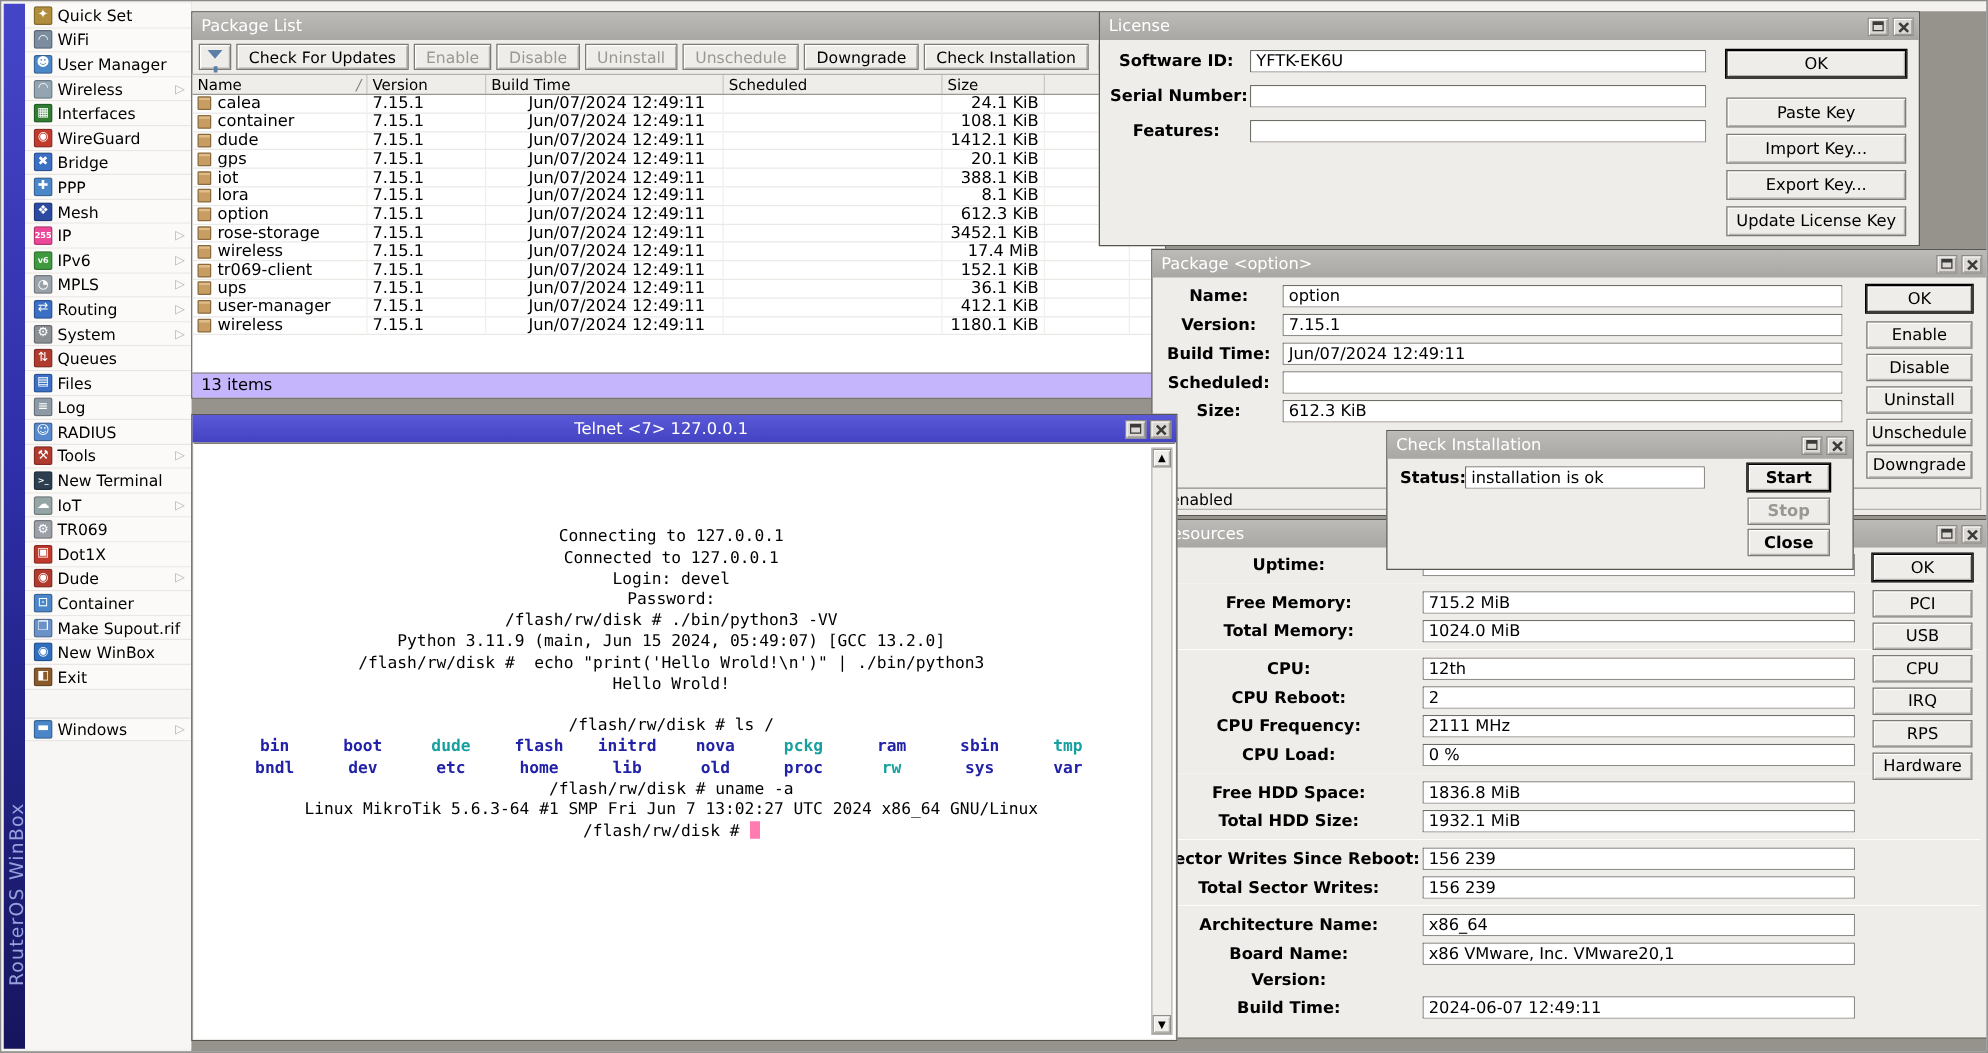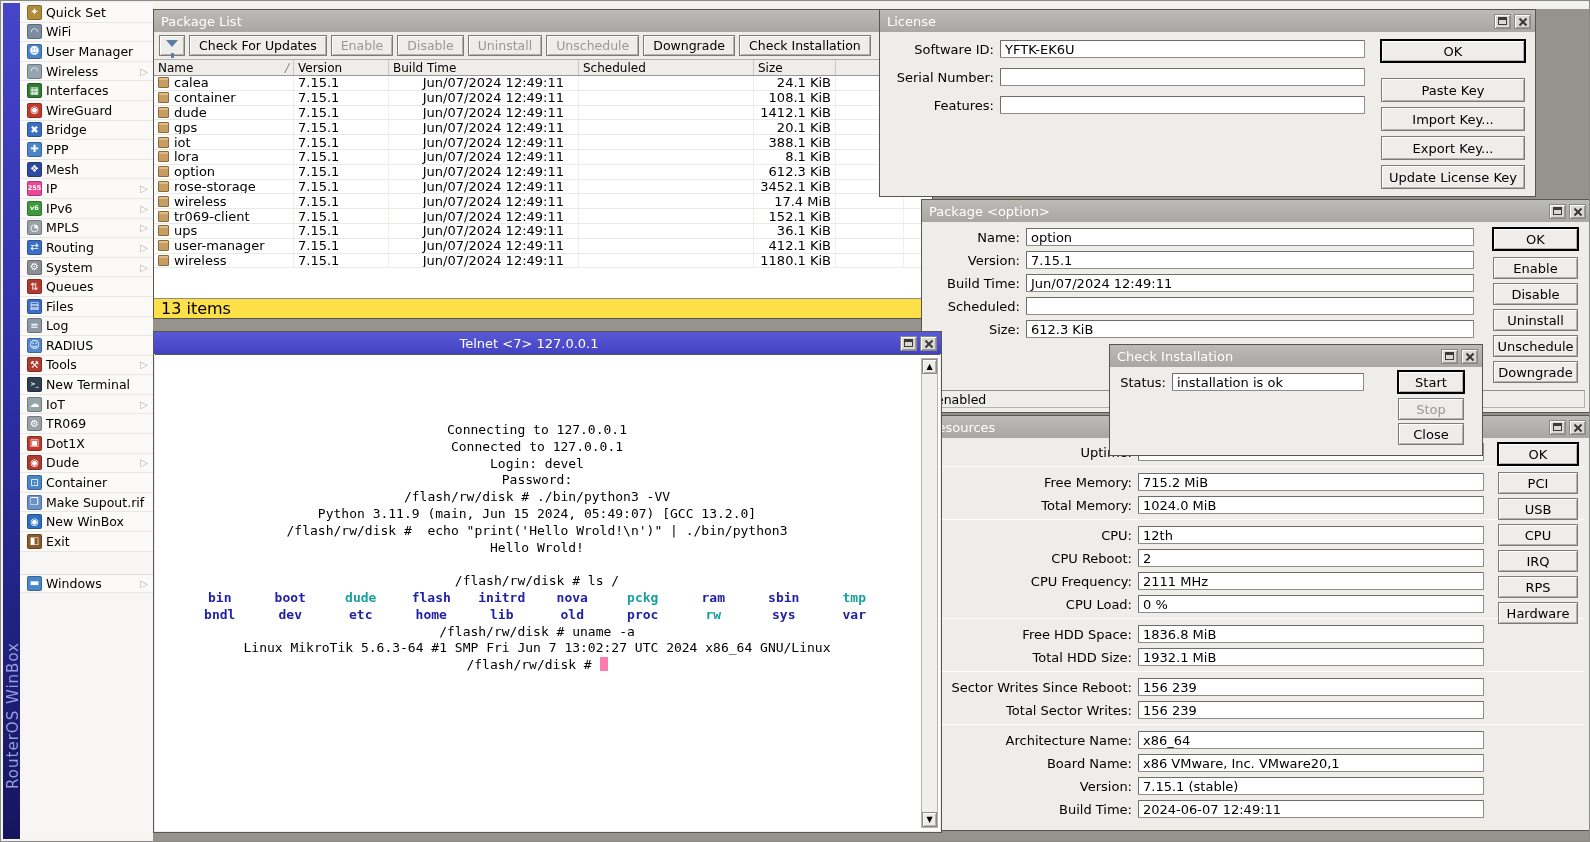--- a/index.html
+++ b/index.html
@@ -38,21 +38,21 @@
   .wc-max::before{ content:""; position:absolute; inset:2px 3px 3px 3px; border:1px solid #3a3a3a; border-top-width:3px; }
   .wc-x::before,.wc-x::after{ content:""; position:absolute; left:6.5px; top:2px; width:2px; height:10px; background:#3a3a3a; }
   .wc-x::before{ transform:rotate(45deg);} .wc-x::after{ transform:rotate(-45deg);}
   
   .btn{ background:#efedea; border:1px solid #7d7b76; display:flex; align-items:center;
     justify-content:center; height:22px; white-space:nowrap; cursor:default;
     box-shadow:inset 1px 1px 0 #fff, inset -1px -1px 0 #b5b2ad; }
   .btn.default{ box-shadow:0 0 0 1px #000, inset 1px 1px 0 #fff, inset -1px -1px 0 #b5b2ad; border-color:#000; }
   .btn.disabled{ color:#9b9892; }
   .frow{ display:flex; align-items:center; margin-bottom:5px; }
-  .flabel{ width:var(--lw); padding-right:6px; text-align:right; flex:none; white-space:nowrap; }
+  .flabel{ width:var(--lw); padding-right:6px; text-align:center; flex:none; white-space:nowrap;font-weight:bold; }
   .fbox{ width:var(--fw); height:18px; background:#fff; border:1px solid #8f8d88;
     border-top-color:#6f6d68; border-left-color:#6f6d68; border-radius:1px;
     padding:0 4px; display:flex; align-items:center; white-space:nowrap; overflow:hidden; }
   .rsep{ height:1px; background:#cfccc8; border-bottom:1px solid #fdfdfc; margin:3px 6px 6px 6px; }
   .btncol{ position:absolute; display:flex; flex-direction:column; }
   .btncol .btn{ margin-bottom:4px; }
   .btncol .btn.default{ margin-bottom:7px; }
   
   .pl{ left:152px; top:8px; width:780px; height:310px; z-index:2; display:flex; flex-direction:column; }
   .toolbar{ height:27px; display:flex; align-items:center; padding:0 5px; gap:4px; }
@@ -72,21 +72,21 @@
   .colmenu{ width:23px; flex:none; background:#efedea; border-left:1px solid #fff;
     box-shadow:inset 1px 1px 0 #fff, inset -1px -1px 0 #b5b2ad; border-right:none;
     display:flex; align-items:center; justify-content:center; font-size:9px; color:#000; }
   .tbl{ background:#fff; flex:1; overflow:hidden; }
   .tr{ display:flex; height:14.8px; align-items:center; border-bottom:1px solid #ebe9e6; font-size:13px; }
   .td{ padding:0 4px; border-right:1px solid #f1efec; white-space:nowrap; overflow:hidden;
     display:flex; align-items:center; height:100%; }
   .td.right{ justify-content:flex-end; }
   .pkg-icon{ width:11px; height:11px; background:#c89d62; border:1px solid #8a6a3e; border-radius:1px;
     box-shadow:inset 0 2px 0 #e0bc88; margin-right:5px; flex:none; }
-  .pl-footer{ height:20px; border-top:1px solid #8f8d88; background:#fde047; font-size:16px;
+  .pl-footer{ height:20px; border-top:1px solid #8f8d88; background:#c4b5fd; font-size:13px;
     display:flex; align-items:center; padding-left:7px; }
   
   .telnet{ left:152px; top:330px; width:789px; height:502px; z-index:6;text-align:center; }
   .term{ position:absolute; left:1px; right:1px; top:22px; bottom:1px; background:#fff;
     border-top:1px solid #58564f; overflow:hidden;
     font-family:"DejaVu Sans Mono","Liberation Mono",monospace; font-size:13px; }
   .term-inner{ padding:67px 26px 0 5px; }
   .tl{ line-height:16.8px; white-space:pre; }
   .tok{ display:inline-block; width:70.5px; font-weight:bold; }
   .navy{ color:#2222a8; } .teal{ color:#18a0a0; }
@@ -109,21 +109,21 @@
   .pkgwin .btncol{ top:28px; right:12px; width:85px; }
   .statusbar{ position:absolute; left:5px; right:5px; bottom:4px; height:18px; background:#efedea;
     border:1px solid #b5b2ad; border-top-color:#8f8d88; border-left-color:#8f8d88;
     display:flex; align-items:center; padding-left:8px; font-size:12.5px; }
   .reswin{ left:920px; top:414px; width:670px; height:416px; z-index:5; --lw:208px; --fw:346px; }
   .reswin .content{ padding:5px 0 0 8px; }
   .reswin .btncol{ top:27px; right:12px; width:80px; }
   .checkwin{ left:1108px; top:343px; width:374px; height:112px; z-index:7; --lw:52px; --fw:192px; }
   .checkwin .content{ padding:6px 0 0 10px; }
   .checkwin .btncol{ top:26px; right:18px; width:66px; }
-  .checkwin .btncol .btn{ margin-bottom:3px; }
+  .checkwin .btncol .btn{ margin-bottom:3px;font-weight:bold; }
   .checkwin .btncol .btn.default{ margin-bottom:5px; }
 </style>
 </head>
 <body>
 
 <div class="app">
   <div class="workspace"></div>
   <div class="top-strip"></div>
 
   <div class="brand">
@@ -627,21 +627,20 @@
         <div class="frow">
           <span class="flabel">Architecture Name:</span>
           <span class="fbox">x86_64</span>
         </div>
         <div class="frow">
           <span class="flabel">Board Name:</span>
           <span class="fbox">x86 VMware, Inc. VMware20,1</span>
         </div>
         <div class="frow">
           <span class="flabel">Version:</span>
-          <span class="fbox">7.15.1 (stable)</span>
         </div>
         <div class="frow">
           <span class="flabel">Build Time:</span>
           <span class="fbox">2024-06-07 12:49:11</span>
         </div>
       </div>
     <div class="btncol" id="res-buttons">
         <div class="btn default">OK</div>
         <div class="btn">PCI</div>
         <div class="btn">USB</div>

